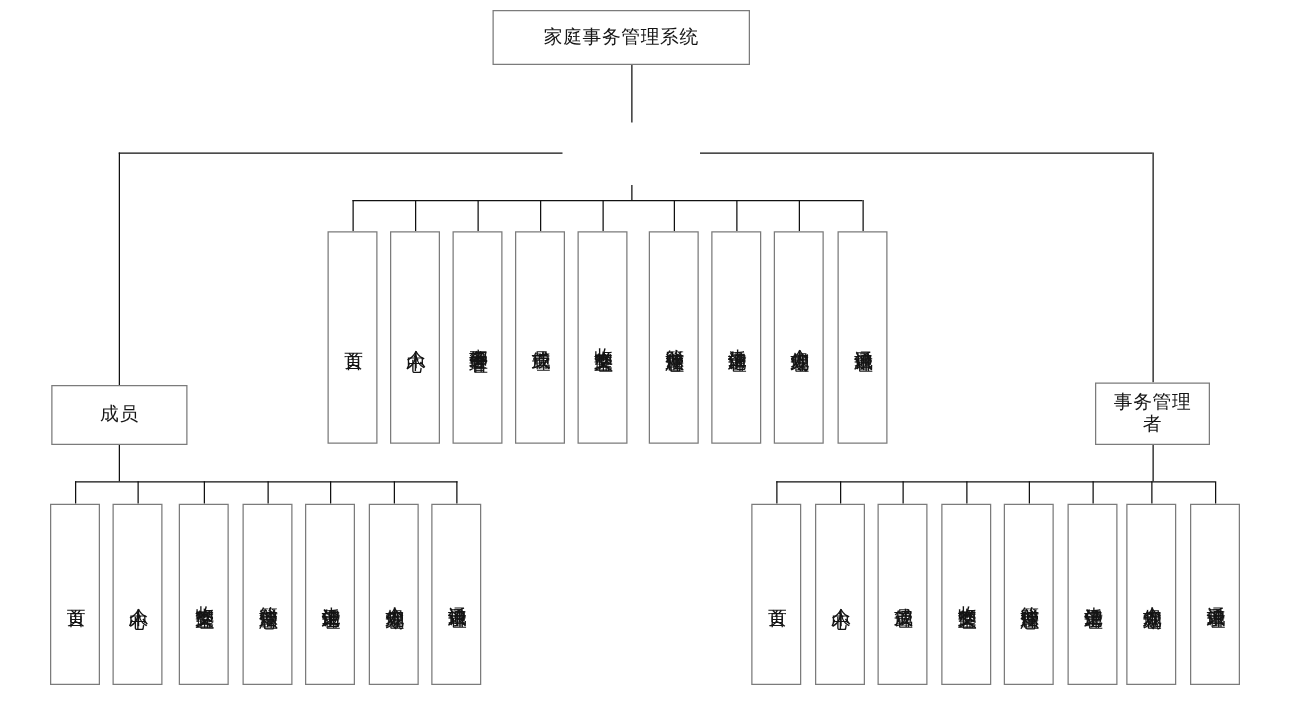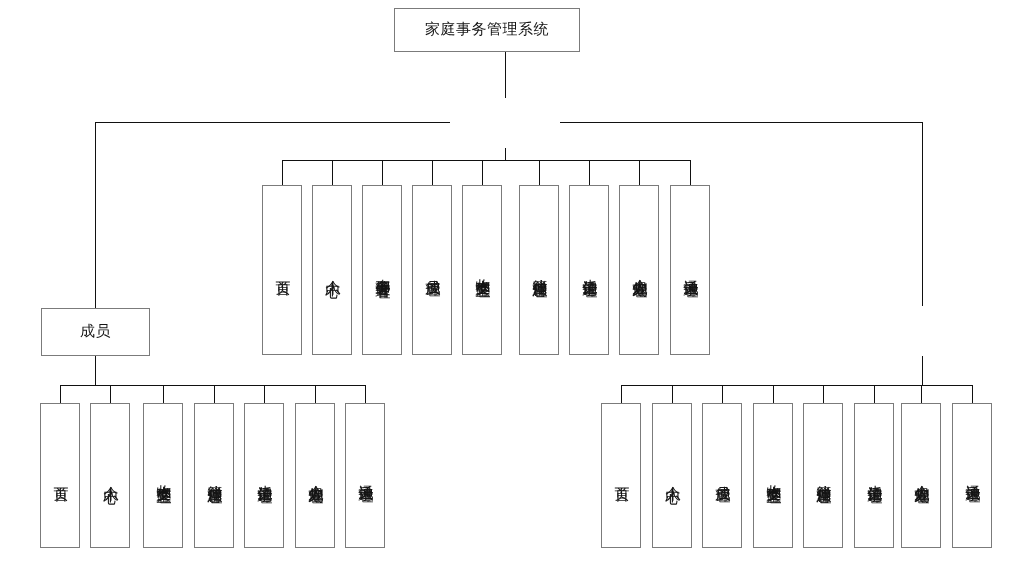--- a/index.html
+++ b/index.html
@@ -82,29 +82,32 @@
   <div class="line h" style="left:560px; top:122px; width:362px;"></div>
   <div class="line v" style="left:95px; top:122px; height:186px;"></div>
   <div class="line v" style="left:922px; top:122px; height:184px;"></div>
 
   <div class="line v" style="left:95px; top:356px; height:29px;"></div>
   <div class="line h" style="left:60px; top:385px; width:280px;"></div>
 
   <div class="line v" style="left:922px; top:356px; height:29px;"></div>
   <div class="line h" style="left:621px; top:385px; width:351px;"></div>
 
-  <div class="node horiz root" style="left:394px; top:8px; width:186px; height:44px;">
+  <div class="node horiz root" style="left:394px; top:8px; width:206px; height:44px;">
     <span class="label">家庭事务管理系统</span>
   </div>
 
 
   <div class="node horiz role" style="left:41px; top:308px; width:109px; height:48px;">
     <span class="label">成员</span>
   </div>
 
+  <div class="node horiz role" style="left:876px; top:306px; width:92px; height:50px; padding:0 8px;">
+    <span class="label">事务管理者</span>
+  </div>
 
   <div class="node vert" style="left:262px; top:185px; width:40px; height:170px;">
     <span class="label">首页</span>
   </div>
   <div class="node vert" style="left:312px; top:185px; width:40px; height:170px;">
     <span class="label">个人中心</span>
   </div>
   <div class="node vert" style="left:362px; top:185px; width:40px; height:170px;">
     <span class="label">事务管理者管理</span>
   </div>

